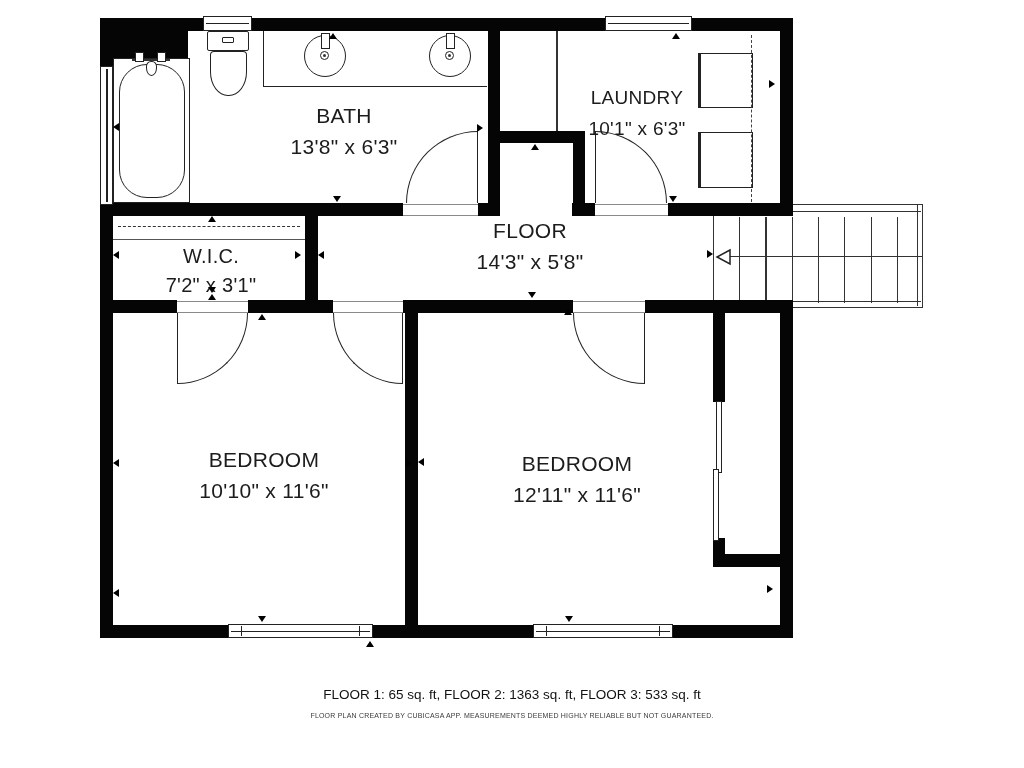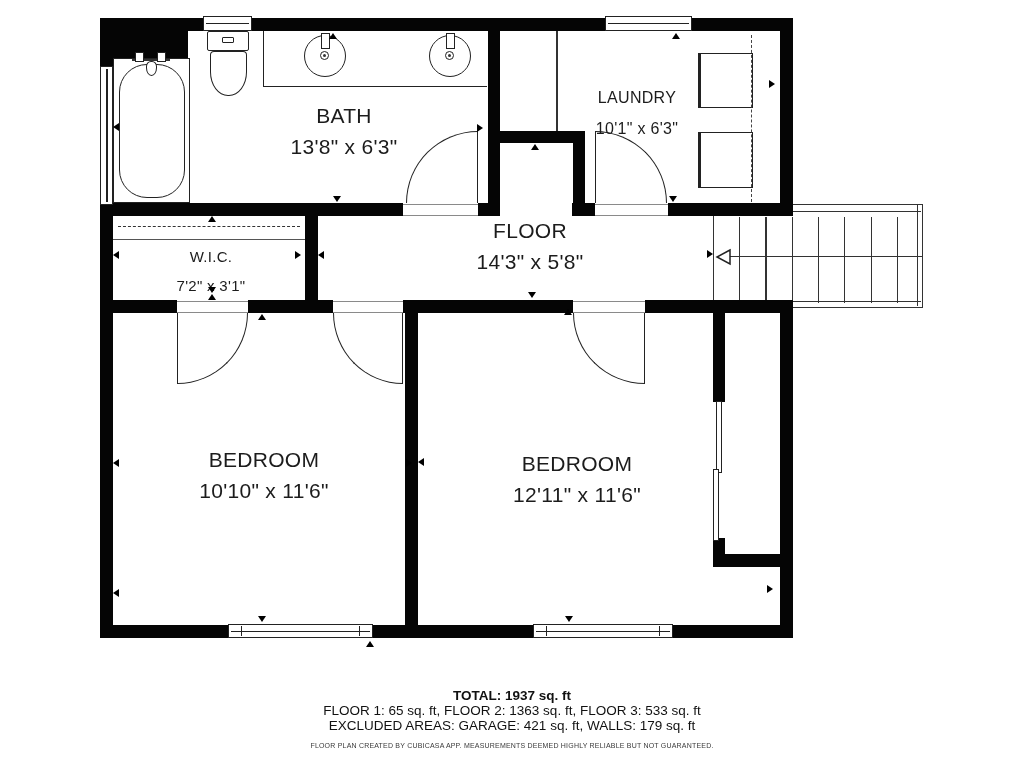--- a/index.html
+++ b/index.html
@@ -18,22 +18,22 @@
   .arc-tl{border-left:1.6px solid #222;border-top:1.6px solid #222;border-top-left-radius:100% 100%}
   .arc-tr{border-right:1.6px solid #222;border-top:1.6px solid #222;border-top-right-radius:100% 100%}
   .arc-br{border-right:1.6px solid #222;border-bottom:1.6px solid #222;border-bottom-right-radius:100% 100%}
   .arc-bl{border-left:1.6px solid #222;border-bottom:1.6px solid #222;border-bottom-left-radius:100% 100%}
   .leaf-r{border-right:1.6px solid #222}
   .leaf-l{border-left:1.6px solid #222}
   .stairs{position:absolute;left:713px;top:204px;width:210px;height:104px;background:#fff;border:1.4px solid #333;z-index:0}
   .stairs .inl{position:absolute;background:#333}
   .treads{position:absolute;left:0;top:12px;width:205px;height:86px;background:repeating-linear-gradient(to right,transparent 0,transparent 25.1px,#333 25.1px,#333 26.3px)}
   .room-label{position:absolute;transform:translateX(-50%);text-align:center;line-height:31px;font-size:21px;color:#1c1c1c;letter-spacing:.3px;white-space:nowrap;z-index:5}
-  .room-label.sm{font-size:16px}
-  .room-label.wic{font-size:15px;line-height:29px}
+  .room-label.sm{font-size:19px}
+  .room-label.wic{font-size:20px;line-height:29px}
   .mk{position:absolute;width:0;height:0;z-index:6}
   .mk-up{border-left:4.5px solid transparent;border-right:4.5px solid transparent;border-bottom:6.5px solid #000}
   .mk-down{border-left:4.5px solid transparent;border-right:4.5px solid transparent;border-top:6.5px solid #000}
   .mk-left{border-top:4.5px solid transparent;border-bottom:4.5px solid transparent;border-right:6.5px solid #000}
   .mk-right{border-top:4.5px solid transparent;border-bottom:4.5px solid transparent;border-left:6.5px solid #000}
   .footer{position:absolute;left:0;top:688px;width:1024px;text-align:center;color:#111;z-index:7}
   .f-total{font-weight:bold;font-size:13.5px;line-height:16px}
   .f-line{font-size:13.5px;line-height:14.5px}
   .f-disclaimer{font-size:7px;color:#3a3a3a;margin-top:9px;letter-spacing:.2px}
 </style>
@@ -185,19 +185,17 @@
       <i class="mk mk-down" style="left: 258px; top: 616px;"></i>
       <i class="mk mk-up" style="left: 366px; top: 641px;"></i>
       <i class="mk mk-left" style="left: 418px; top: 458px;"></i>
       <i class="mk mk-down" style="left: 565px; top: 616px;"></i>
       <i class="mk mk-right" style="left: 767px; top: 585px;"></i>
       <i class="mk mk-left" style="left: 113px; top: 589px;"></i>
       <i class="mk mk-right" style="left: 707px; top: 250px;"></i>
     </div>
 
   <div class="footer">
-    <div class="f-total">TOTAL: 1937 sq. ft</div>
     <div class="f-line">FLOOR 1: 65 sq. ft, FLOOR 2: 1363 sq. ft, FLOOR 3: 533 sq. ft</div>
-    <div class="f-line">EXCLUDED AREAS: GARAGE: 421 sq. ft, WALLS: 179 sq. ft</div>
     <div class="f-disclaimer">FLOOR PLAN CREATED BY CUBICASA APP. MEASUREMENTS DEEMED HIGHLY RELIABLE BUT NOT GUARANTEED.</div>
   </div>
 
 </div>
 
 </body></html>

